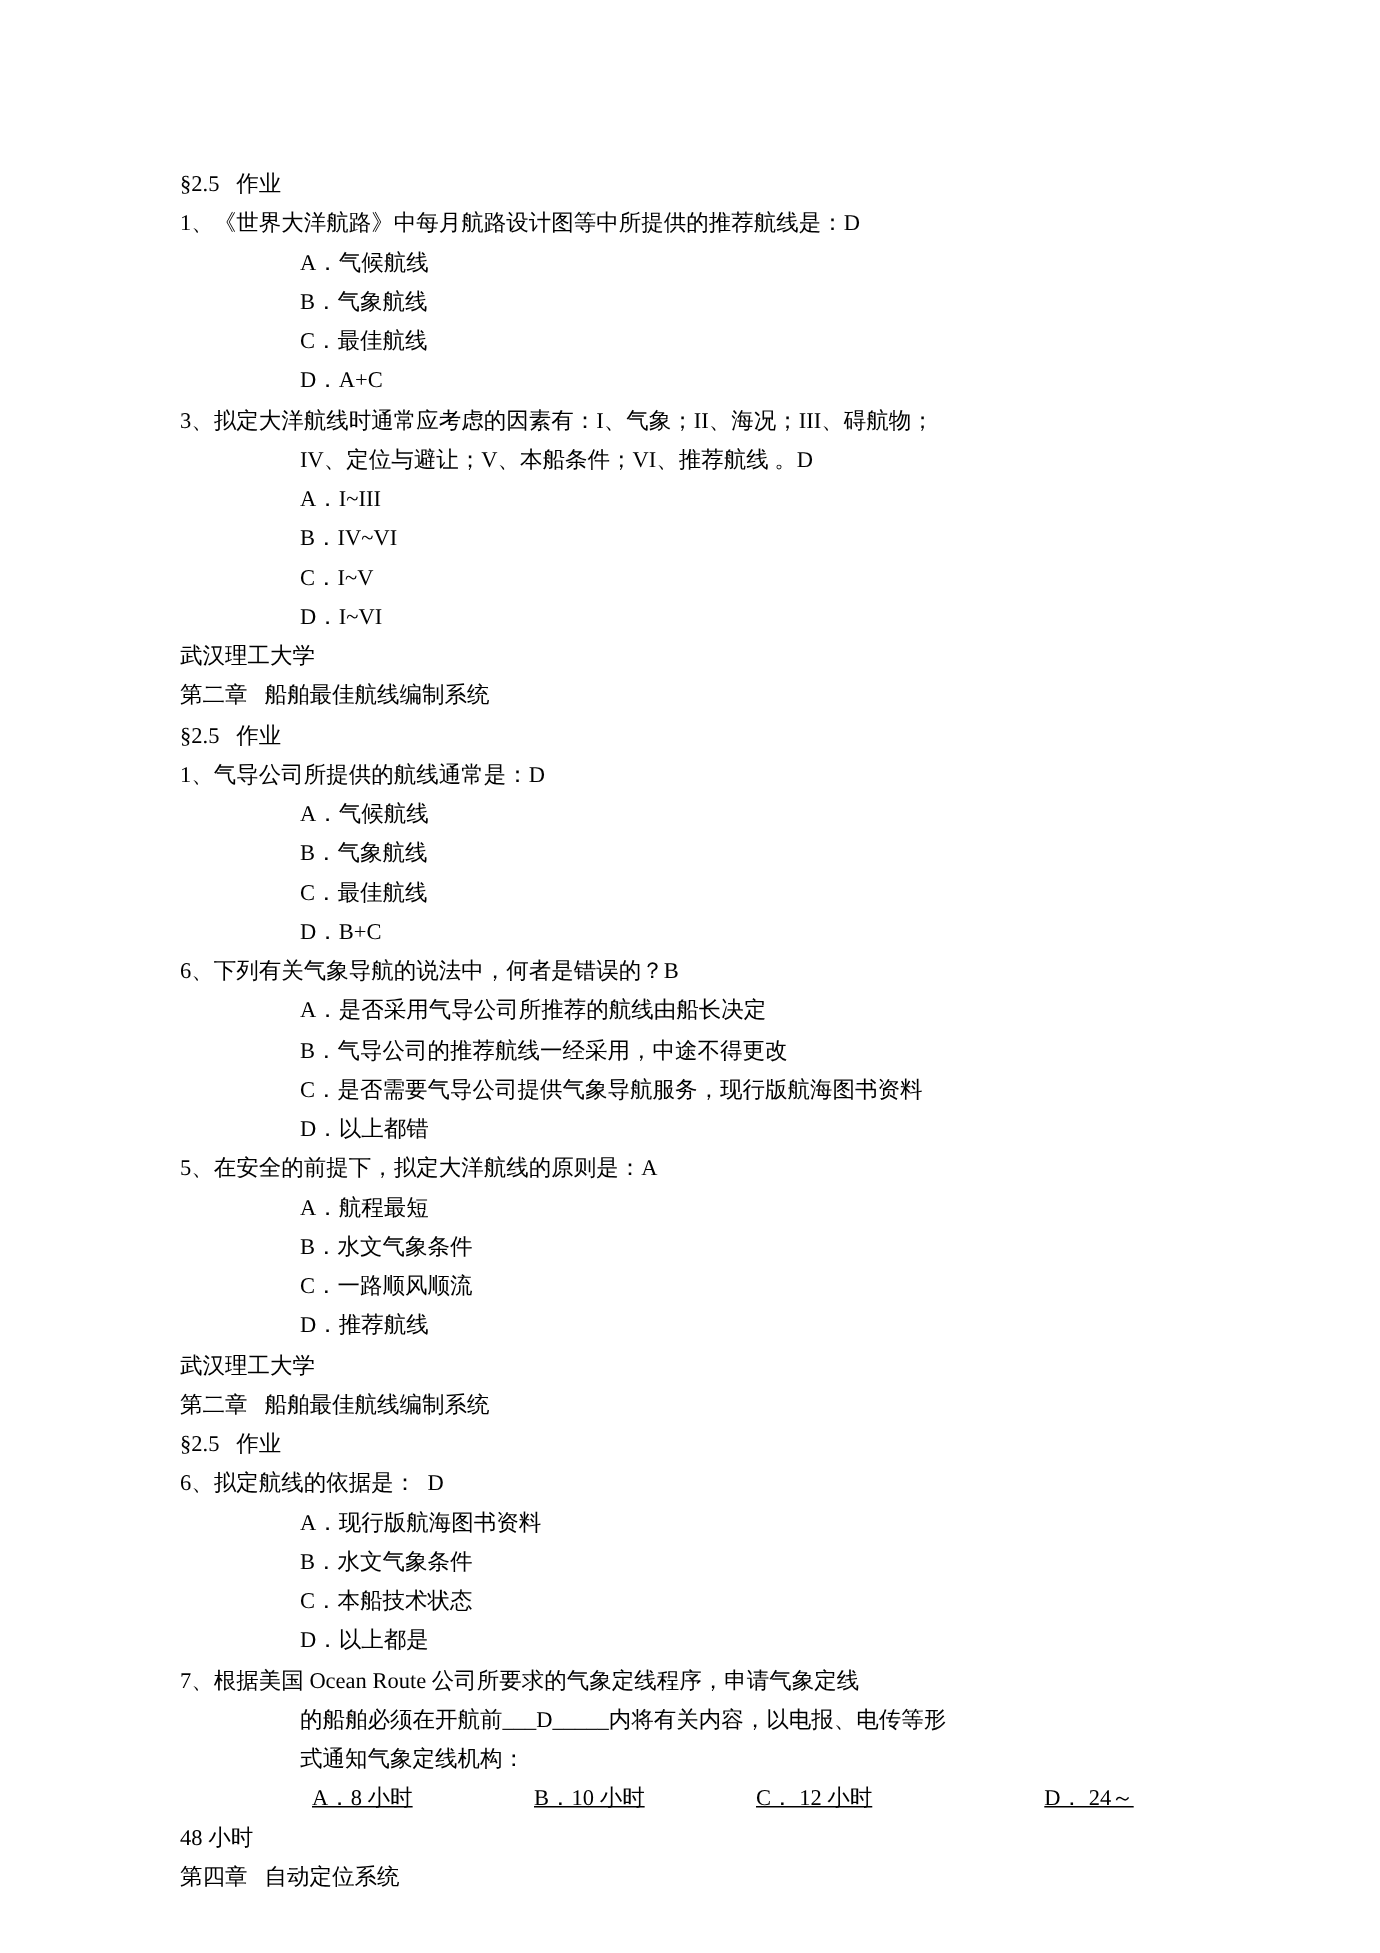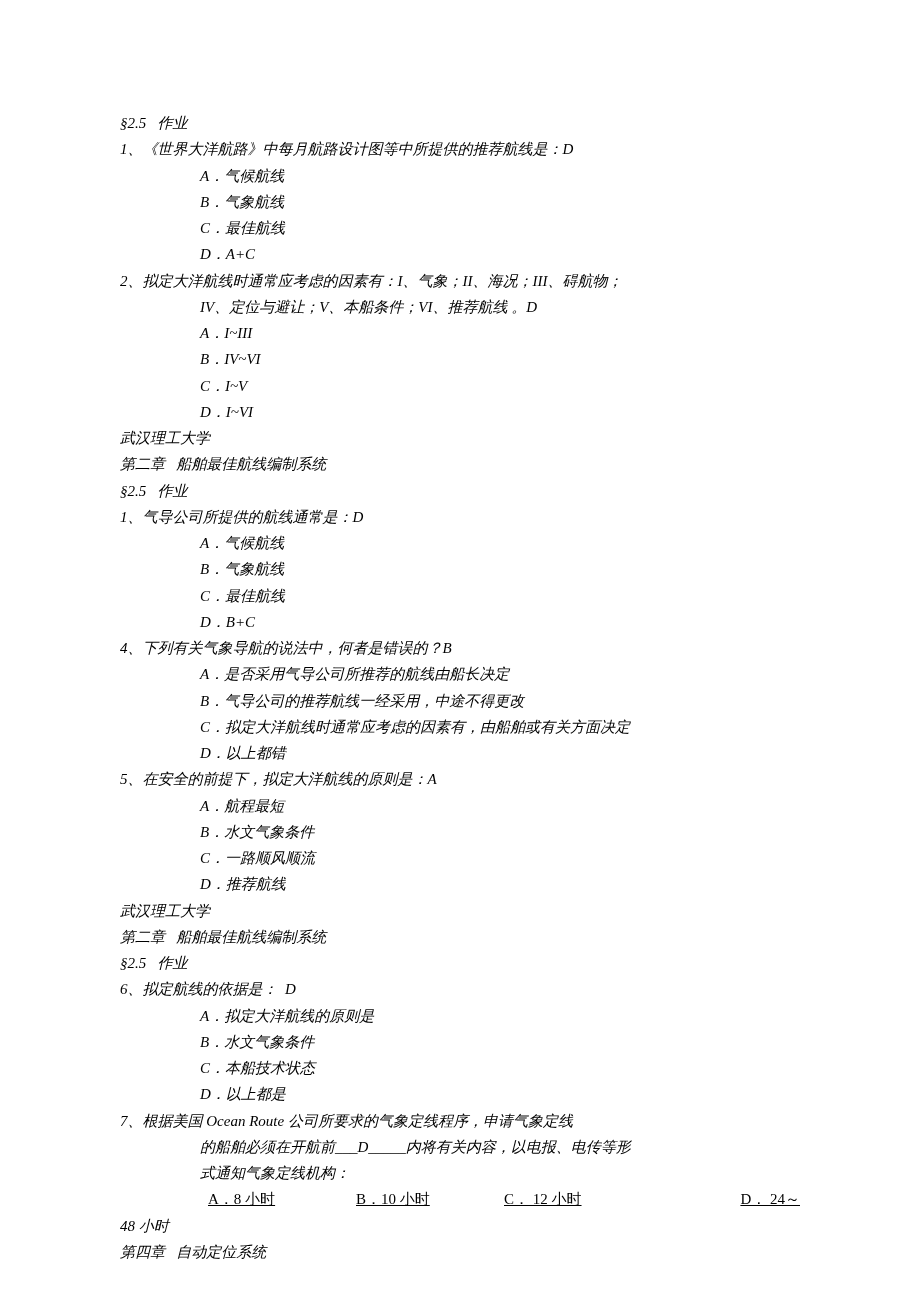--- a/index.html
+++ b/index.html
@@ -11,77 +11,76 @@
       background: #ffffff;
       font-family: "SimSun", "宋体", serif;
       font-size: 15px;
       color: #000000;
       line-height: 1.75;
       padding: 110px 120px 80px 120px;
       width: 920px;
     }
     .line {
       white-space: pre-wrap;
-      font-style: italic;
     }
     .indent1 {
       padding-left: 80px;
     }
     .q7-options {
       display: flex;
       padding-left: 88px;
     }
     .q7-options span {
       flex: 1;
       text-decoration: underline;
     }
     .q7-d {
-      text-align: right;
+      text-align: center;
     }
   </style>
 </head>
 <body>
 
 <div class="line">§2.5   作业</div>
 <div class="line">1、《世界大洋航路》中每月航路设计图等中所提供的推荐航线是：D</div>
 <div class="line indent1">A．气候航线</div>
 <div class="line indent1">B．气象航线</div>
 <div class="line indent1">C．最佳航线</div>
 <div class="line indent1">D．A+C</div>
-<div class="line">2、拟定大洋航线时通常应考虑的因素有：I、气象；II、海况；III、碍航物；</div>
+<div class="line">3、拟定大洋航线时通常应考虑的因素有：I、气象；II、海况；III、碍航物；</div>
 <div class="line indent1">IV、定位与避让；V、本船条件；VI、推荐航线 。D</div>
 <div class="line indent1">A．I~III</div>
 <div class="line indent1">B．IV~VI</div>
 <div class="line indent1">C．I~V</div>
 <div class="line indent1">D．I~VI</div>
 
 <div class="line">武汉理工大学</div>
 <div class="line">第二章   船舶最佳航线编制系统</div>
 <div class="line">§2.5   作业</div>
 <div class="line">1、气导公司所提供的航线通常是：D</div>
 <div class="line indent1">A．气候航线</div>
 <div class="line indent1">B．气象航线</div>
 <div class="line indent1">C．最佳航线</div>
 <div class="line indent1">D．B+C</div>
-<div class="line">4、下列有关气象导航的说法中，何者是错误的？B</div>
+<div class="line">6、下列有关气象导航的说法中，何者是错误的？B</div>
 <div class="line indent1">A．是否采用气导公司所推荐的航线由船长决定</div>
 <div class="line indent1">B．气导公司的推荐航线一经采用，中途不得更改</div>
-<div class="line indent1">C．拟定大洋航线时通常应考虑的因素有，由船舶或有关方面决定</div>
+<div class="line indent1">C．是否需要气导公司提供气象导航服务，现行版航海图书资料</div>
 <div class="line indent1">D．以上都错</div>
 <div class="line">5、在安全的前提下，拟定大洋航线的原则是：A</div>
 <div class="line indent1">A．航程最短</div>
 <div class="line indent1">B．水文气象条件</div>
 <div class="line indent1">C．一路顺风顺流</div>
 <div class="line indent1">D．推荐航线</div>
 
 <div class="line">武汉理工大学</div>
 <div class="line">第二章   船舶最佳航线编制系统</div>
 <div class="line">§2.5   作业</div>
 <div class="line">6、拟定航线的依据是：  D</div>
-<div class="line indent1">A．拟定大洋航线的原则是</div>
+<div class="line indent1">A．现行版航海图书资料</div>
 <div class="line indent1">B．水文气象条件</div>
 <div class="line indent1">C．本船技术状态</div>
 <div class="line indent1">D．以上都是</div>
 <div class="line">7、根据美国 Ocean Route 公司所要求的气象定线程序，申请气象定线</div>
 <div class="line indent1">的船舶必须在开航前___D_____内将有关内容，以电报、电传等形</div>
 <div class="line indent1">式通知气象定线机构：</div>
 <div class="q7-options">
   <span>A．8 小时</span>
   <span>B．10 小时</span>
   <span>C．  12 小时</span>

